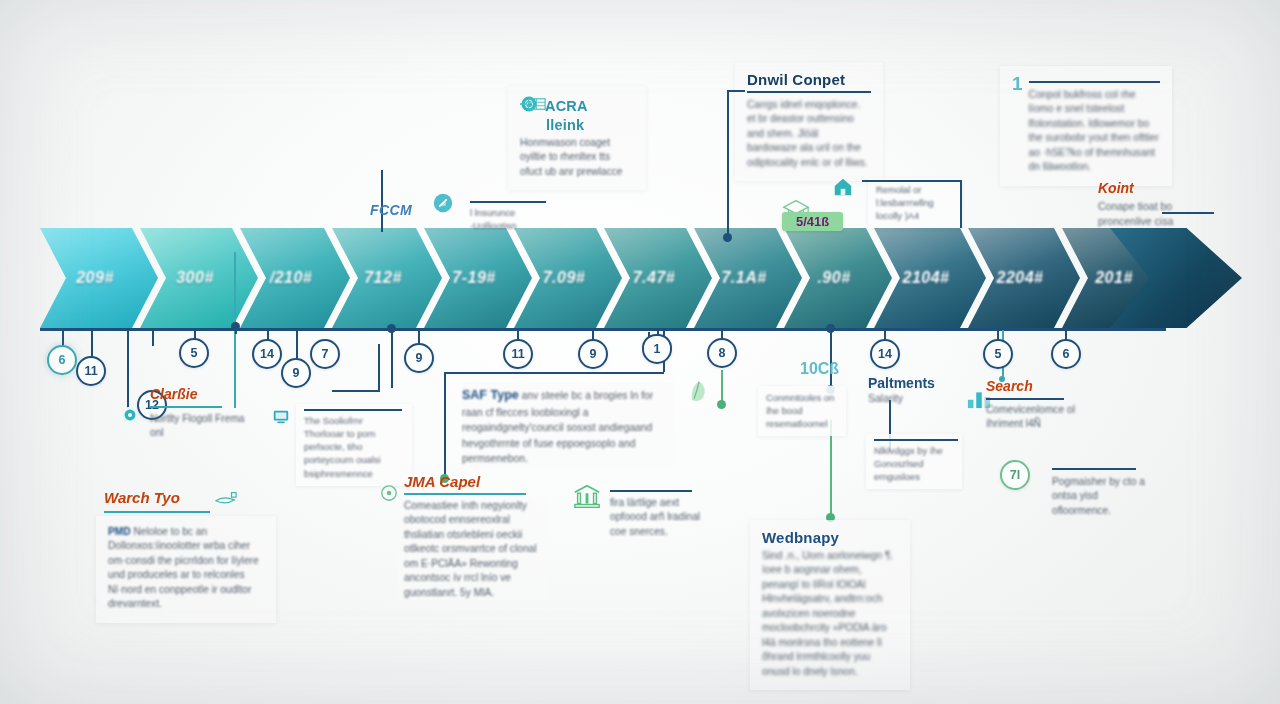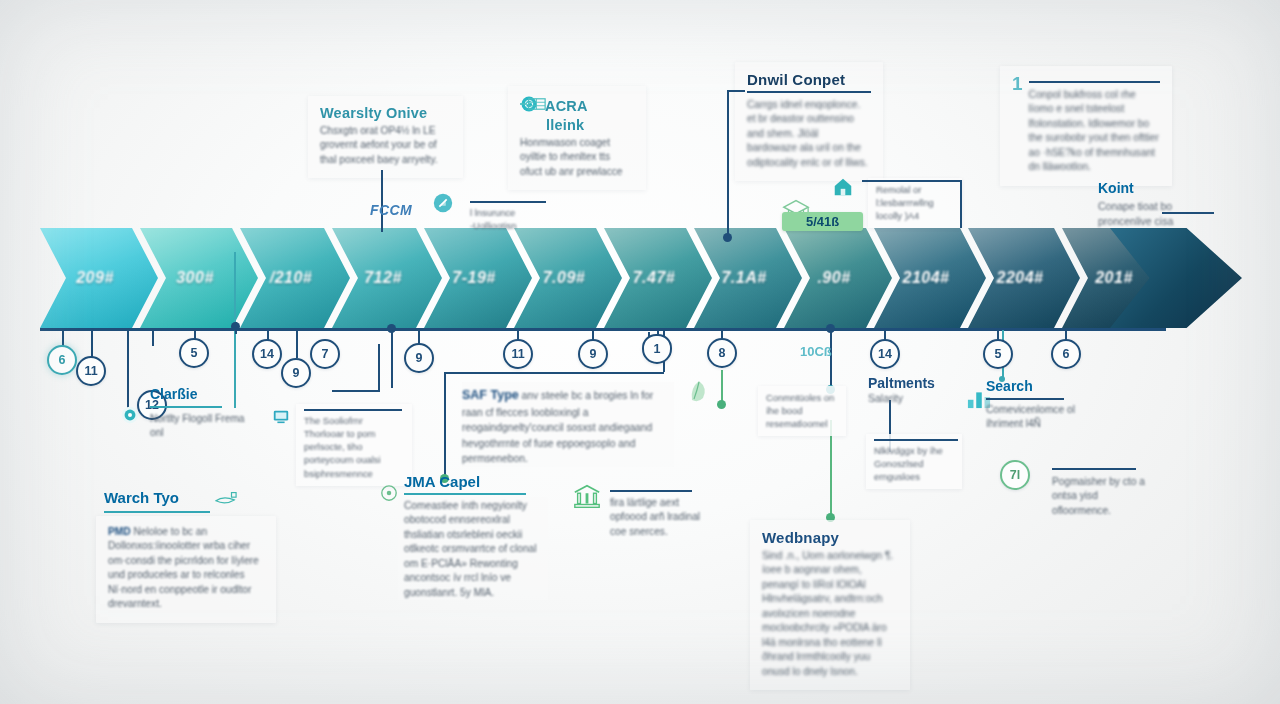--- a/index.html
+++ b/index.html
@@ -87,39 +87,39 @@
 
   .dot { position: absolute; width: 9px; height: 9px; border-radius: 50%; background: #1f4e79; }
   .dot.teal { background: #3aa9b4; }
   .dot.green { background: #49b07c; }
   .dot.sm { width: 6px; height: 6px; }
 
   
   .icon { position: absolute; }
   .badge-green {
     position: absolute; background: #8fd69f;
-    border-radius: 3px; padding: 2px 24px;
-    color: #0c4a6e; font-size: 13px; font-weight: bold;
+    border-radius: 3px; padding: 2px 14px;
+    color: #701a75; font-size: 13px; font-weight: bold;
     filter: blur(0.7px);
     box-shadow: 0 1px 3px rgba(40,90,60,0.18);
   }
   .chip-label {
     position: absolute; font-size: 14px; font-weight: bold; font-style: italic;
     color: #3f7fb8; letter-spacing: .4px; filter: blur(0.7px);
   }
   .mini-card {
     position: absolute; background: rgba(252,252,252,0.86);
     padding: 5px 8px 6px 8px; box-shadow: 0 1px 4px rgba(40,60,80,0.07);
   }
   .mini-body { font-size: 9.4px; line-height: 1.4; color: #5b6673; }
   .tiny-rule { height: 2px; background: #1f4e79; margin-bottom: 3px; }
   .tiny-rule.teal { background: #33a7b5; }
 
   .sec-title { position: absolute; font-size: 14px; font-weight: bold; }
-  .sec-title.teal { color: #0369a1; }
+  .sec-title.teal { color: #c2410c; font-style: italic; }
   .sec-title.navy { color: #1d4f80; }
   .sec-sub { position: absolute; font-size: 10.5px; color: #5b6673; }
 
   .numtag {
     position: absolute; font-size: 19px; font-weight: bold; color: #5fbcc9;
     filter: blur(0.5px);
   }
   .vignette {
     position: absolute; inset: 0; pointer-events: none;
     box-shadow: inset 0 0 90px rgba(170,180,185,0.30);
@@ -163,24 +163,20 @@
     </div>
     <div class="chev" style="left:928px;width:112px;background:linear-gradient(155deg,#4e7d90 0%,#275f78 45%,#11455d 100%);">
       <span class="chev-label">2204#</span>
     </div>
     <div class="chev" style="left:1022px;width:112px;background:linear-gradient(155deg,#47707f 0%,#22566c 45%,#0d3a50 100%);">
       <span class="chev-label">201#</span>
     </div>
     <div id="arrowhead"></div>
   </div>
 
-  <div class="card" style="left:308px;top:96px;width:155px;">
-    <div class="card-title blur1">Wearslty Onive</div>
-    <div class="card-body blur2">Chsxgtn orat OP4½ ln LE grovernt aefont your be of thal poxceel baey arryelty.</div>
-  </div>
   <div class="vline" style="left:381px;top:170px;height:62px;"></div>
 
   <div class="card" style="left:508px;top:86px;width:138px;background:rgba(250,250,250,0.72);">
     <div style="display:flex;align-items:center;gap:7px;">
       <span class="icon" style="position:relative;">
         <svg width="18" height="18" viewBox="0 0 24 24">
             <circle cx="12" cy="12" r="10" fill="#2bb8c4"></circle>
             <path d="M7 14 Q12 8 17 11" stroke="#ffffff" stroke-width="1.6" fill="none"></path>
             <circle cx="12" cy="12" r="5" stroke="#ffffff" stroke-width="1.3" fill="none"></circle>
           </svg>
@@ -382,21 +378,21 @@
     <svg width="22" height="26" viewBox="0 0 22 26">
         <path d="M4 22 Q2 10 11 3 Q20 10 15 20 Q10 25 4 22 Z" fill="#b9e3c6" opacity="0.9"></path>
         <path d="M11 4 Q9 13 6 21" stroke="#6cbf8f" stroke-width="1.2" fill="none"></path>
       </svg>
   </span>
 
   <div class="mini-card" style="left:758px;top:386px;width:88px;">
     <div class="mini-body blur2">Conmntüoles on íhe bood resematloomel</div>
   </div>
 
-  <div class="numtag blur1" style="left:800px;top:344px;font-size:13px;">10Cß</div>
+  <div class="numtag blur1" style="left:800px;top:360px;font-size:16px;">10Cß</div>
 
   <div class="sec-title navy blur1" style="left:868px;top:375px;">Paltments</div>
   <div class="sec-sub blur2" style="left:868px;top:392px;">Salarity</div>
   <div class="mini-card" style="left:866px;top:434px;width:96px;">
     <div class="tiny-rule" style="width:84px;"></div>
     <div class="mini-body blur2">Nlklvdggx by íhe Gonoszlsed erngusloes</div>
   </div>
 
   <span class="icon" style="left:966px;top:385px;">
     <svg width="26" height="24" viewBox="0 0 28 26">

